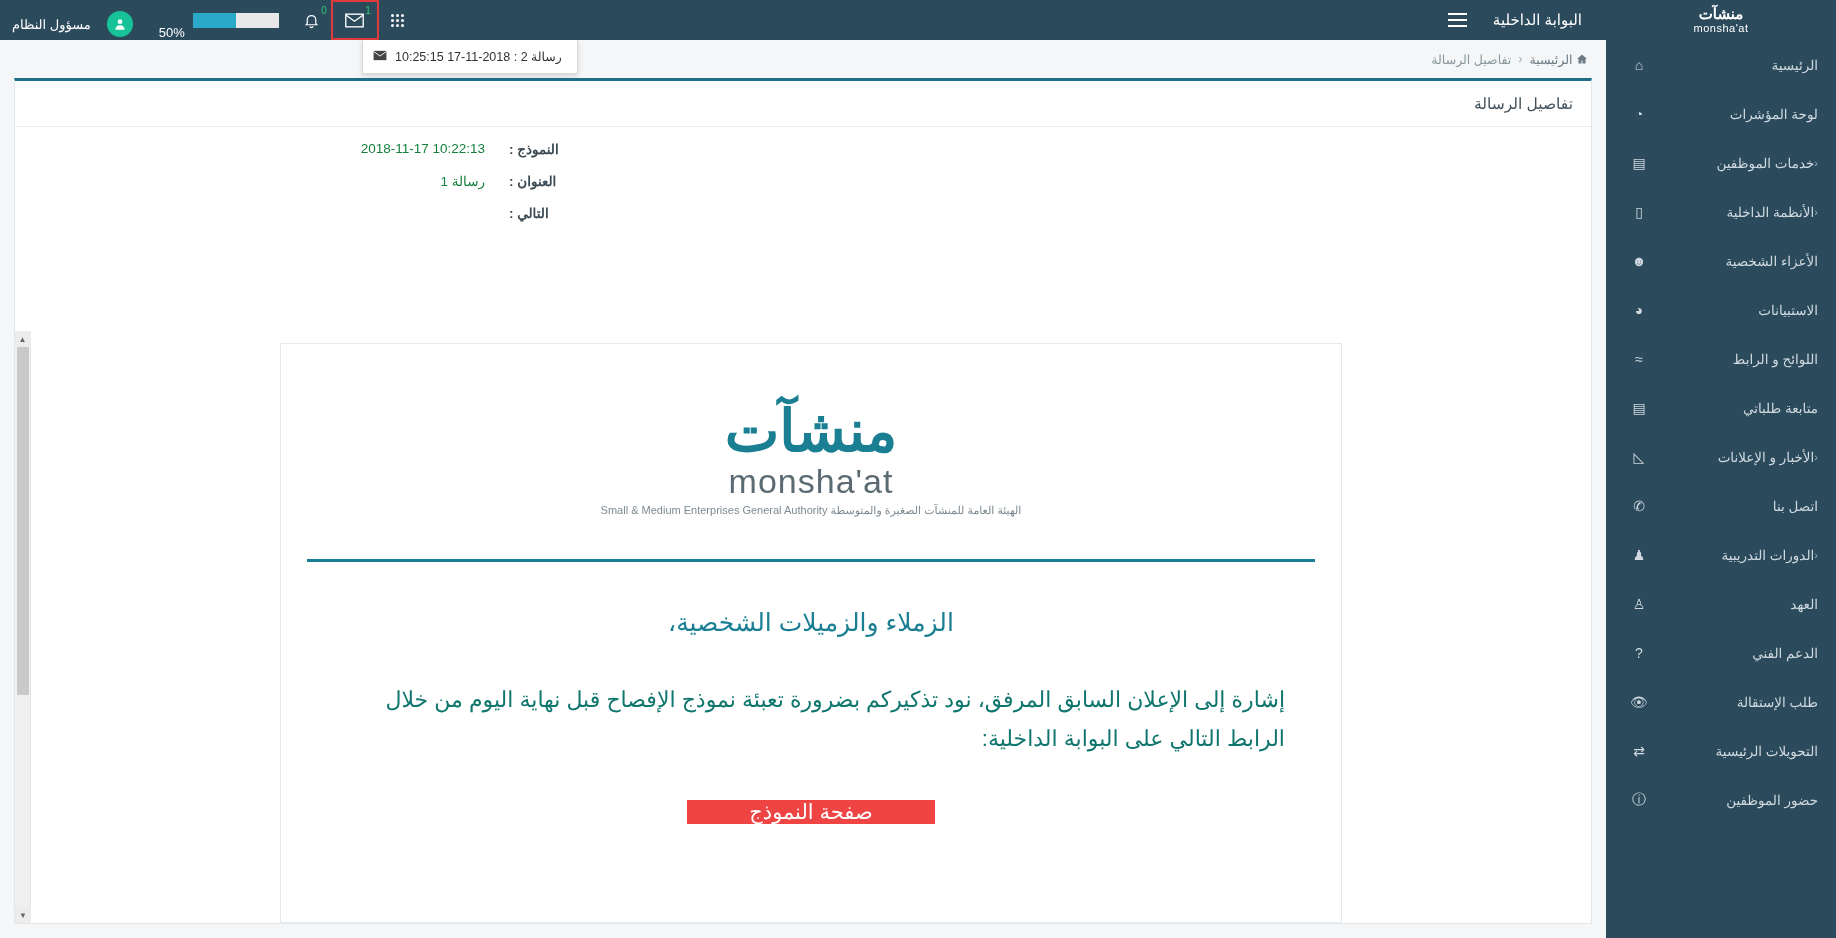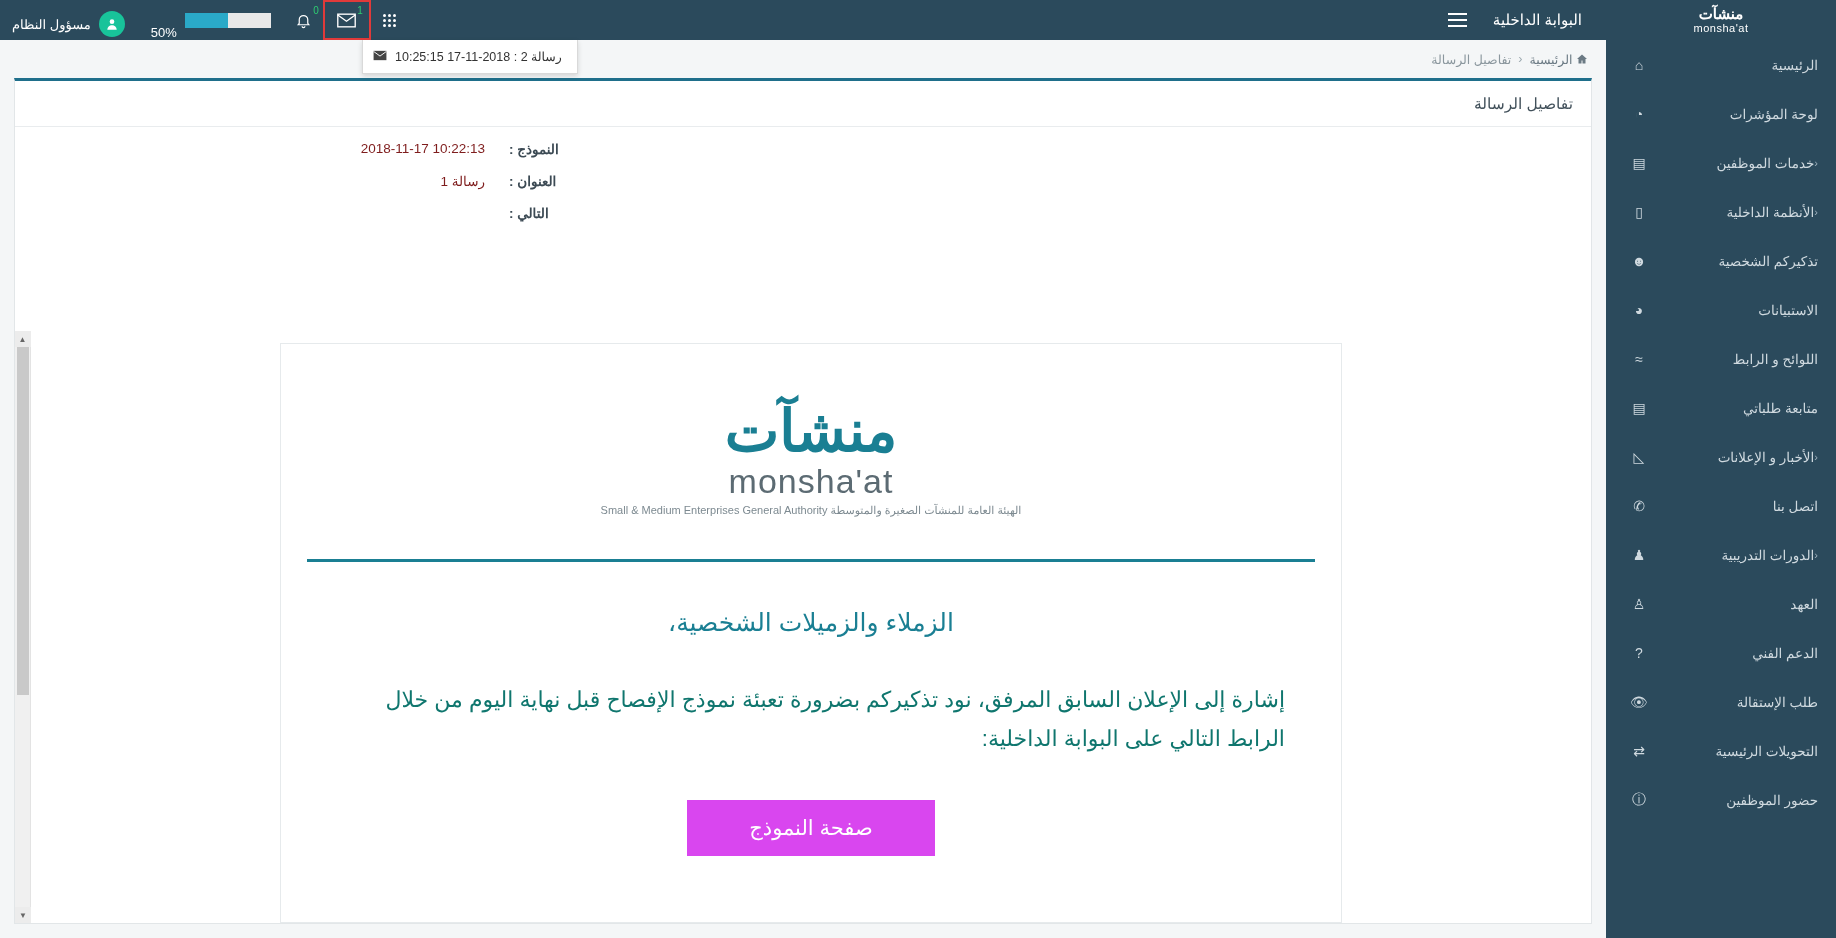--- a/index.html
+++ b/index.html
@@ -70,21 +70,21 @@
     display: grid; grid-template-columns: repeat(3, 3px); grid-template-rows: repeat(3, 3px);
     gap: 2px;
   }
   .grid-dots i { display: block; width: 3px; height: 3px; background: #ffffff; border-radius: 50%; }
 
   .progress-zone { display: flex; align-items: center; direction: ltr; gap: 8px; padding: 0 14px; }
   .progress-label { color: #ffffff; font-size: 13px; margin-top: 25px; }
   .progress-track { width: 86px; height: 15px; background: #e8e8e8; position: relative; overflow: hidden; }
   .progress-fill { position: absolute; top: 0; left: 0; height: 100%; background: #2aa9c8; }
 
-  .user-zone { display: flex; align-items: center; direction: rtl; gap: 8px; padding: 0 12px 0 6px; margin-top: 8px; }
+  .user-zone { display: flex; align-items: center; direction: rtl; gap: 16px; padding: 0 12px 0 6px; margin-top: 8px; }
   .user-name { color: #ffffff; font-size: 13px; white-space: nowrap; }
   .user-avatar {
     width: 26px; height: 26px; border-radius: 50%; background: #18c39a;
     display: flex; align-items: center; justify-content: center; color: #fff; font-size: 14px;
   }
 
   
   .mail-dropdown {
     position: absolute; top: 40px; left: 362px; width: 216px;
     background: #ffffff; border: 1px solid #d9d9d9; border-top: none;
@@ -143,21 +143,21 @@
     padding: 0 18px; border-bottom: 1px solid #e9ecee;
   }
   .panel-title { font-size: 15.5px; color: #41505a; font-weight: normal; }
 
   .fields { padding: 14px 0 2px 0; }
   .field-row { display: flex; align-items: flex-start; margin-bottom: 16px; }
   .field-label {
     width: 1092px; text-align: left; font-size: 13.5px; color: #3c4a54; font-weight: bold;
     padding-left: 10px;
   }
-  .field-value { font-size: 13.5px; color: #7f1d1d; padding-right: 14px; direction: ltr; margin-left: 32px; }
+  .field-value { font-size: 13.5px; color: #15803d; padding-right: 14px; direction: ltr; margin-left: 32px; }
   .field-value.rtl { direction: rtl; }
 
   
   .msg-viewport {
     position: absolute; top: 250px; right: 0; left: 0; bottom: 0;
     display: flex; direction: ltr;
   }
   .msg-scrollbar {
     width: 16px; flex: 0 0 16px; background: #f0f0f0; border-right: 1px solid #e3e3e3;
     display: flex; flex-direction: column; align-items: center;
@@ -195,21 +195,21 @@
 
   .msg-greeting {
     text-align: center; font-size: 25px; color: #1a7f93; padding: 46px 0 0 0;
   }
   .msg-para {
     text-align: right; font-size: 22px; color: #0f766e; line-height: 1.75;
     padding: 44px 30px 0 30px;
   }
   .msg-btn-wrap { display: flex; justify-content: center; padding: 42px 0 0 0; }
   .msg-btn {
-    background: #d946ef; color: #ffffff; font-size: 21px; padding: 16px 62px;
+    background: #ef4444; color: #ffffff; font-size: 21px; padding: 0 62px;
     border: none; cursor: pointer; white-space: nowrap;
   }
 </style>
 </head>
 <body>
 
 <div class="topbar">
 
   <div class="brand-zone">
     <div class="brand-logo">
@@ -311,21 +311,21 @@
         <span class="s-label">خدمات الموظفين</span>
         <span class="s-ico">▤</span>
       </div>
       <div class="side-item">
         <span class="s-arrow">‹</span>
         <span class="s-label">الأنظمة الداخلية</span>
         <span class="s-ico">▯</span>
       </div>
       <div class="side-item">
         <span class="s-arrow"></span>
-        <span class="s-label">تذكيركم الشخصية</span>
+        <span class="s-label">الأعزاء الشخصية</span>
         <span class="s-ico">☻</span>
       </div>
       <div class="side-item">
         <span class="s-arrow"></span>
         <span class="s-label">الاستبيانات</span>
         <span class="s-ico">◕</span>
       </div>
       <div class="side-item">
         <span class="s-arrow"></span>
         <span class="s-label">اللوائح و الرابط</span>

